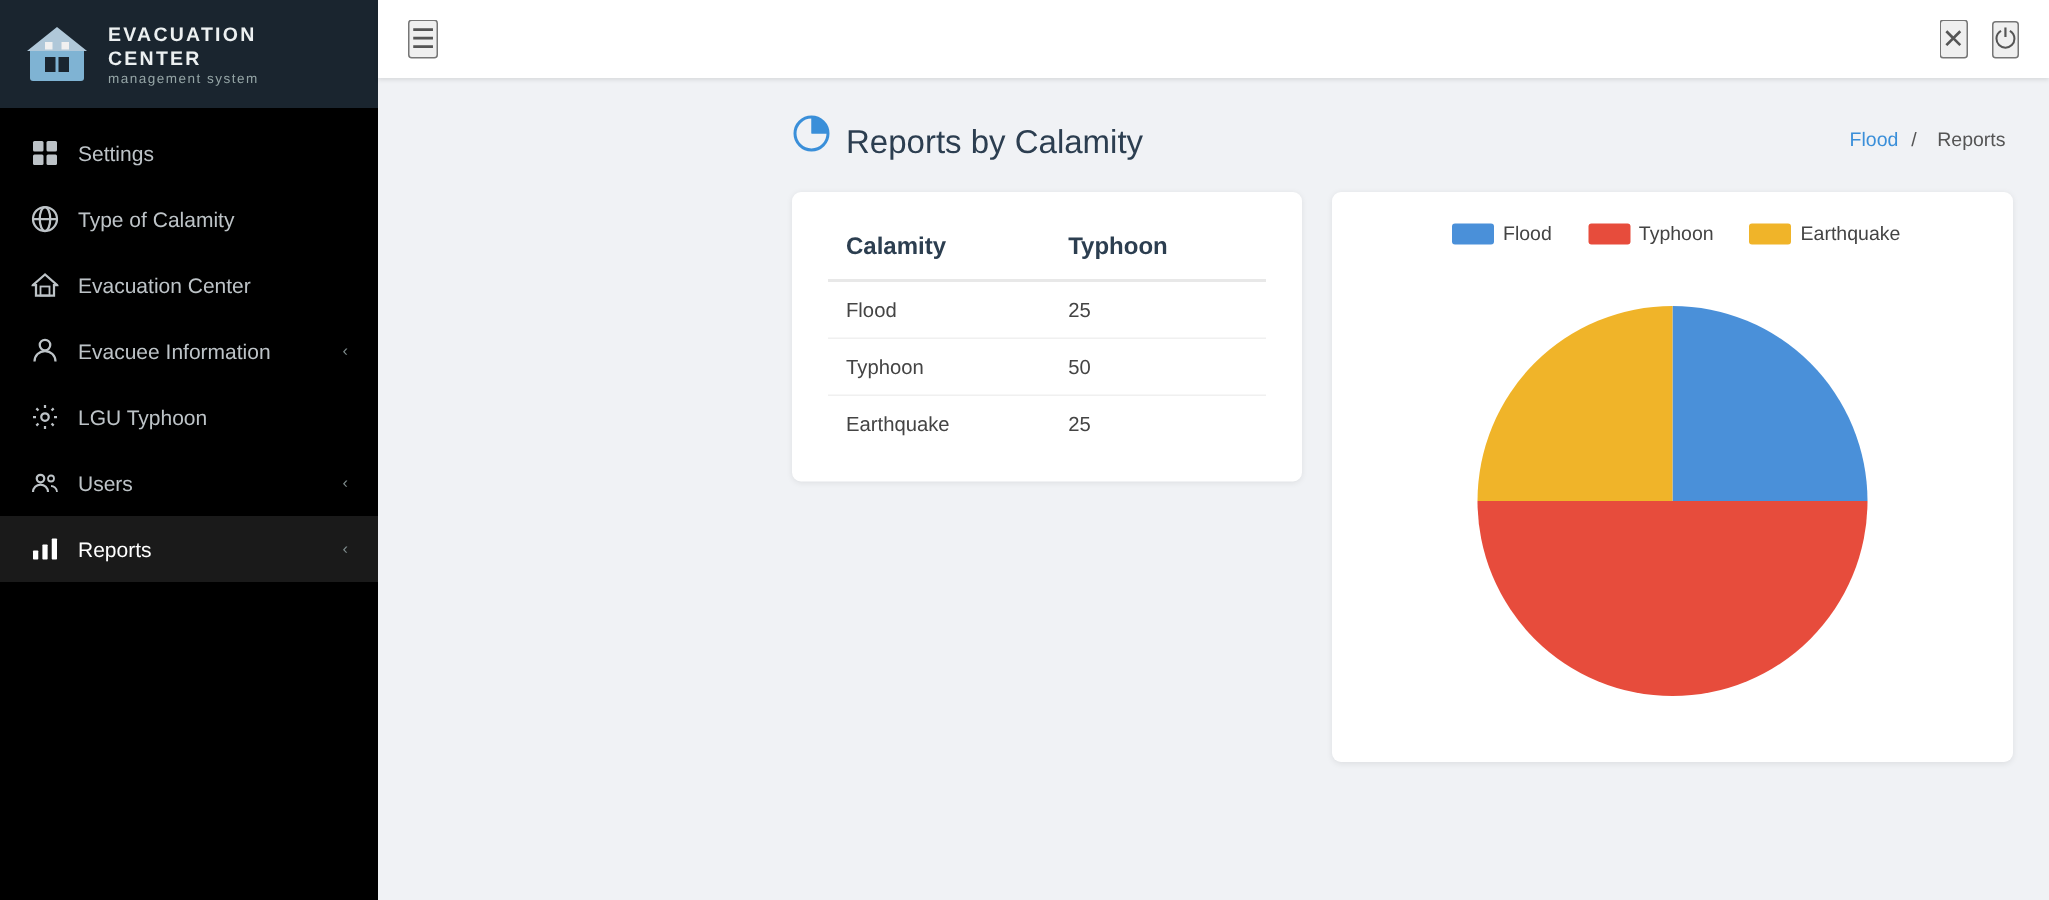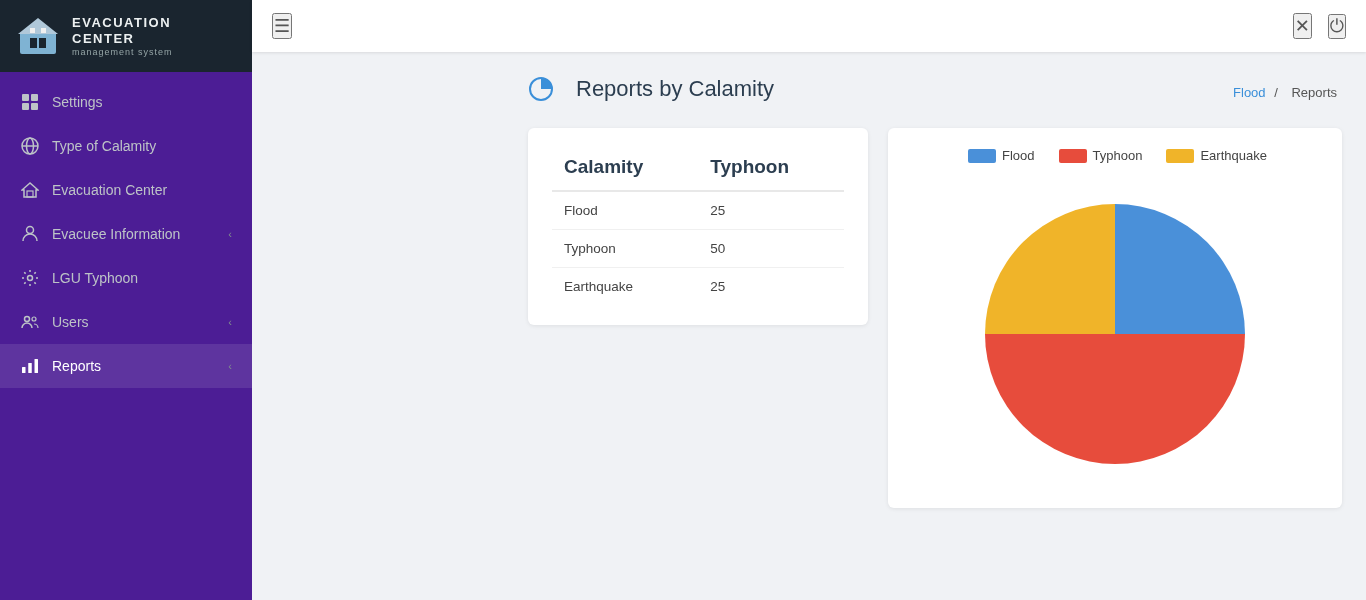--- a/index.html
+++ b/index.html
@@ -2,21 +2,21 @@
 <html><head>
   <meta charset="utf-8">
   <style>
     * { margin: 0; padding: 0; box-sizing: border-box; }
     body { font-family: 'Segoe UI', Arial, sans-serif; display: flex; height: 600px; width: 1366px; overflow: hidden; background: #f0f2f5; }
 
     
     .sidebar {
       width: 252px;
       min-width: 252px;
-      background: #4c1d95;
+      background: #000000;
       color: #fff;
       display: flex;
       flex-direction: column;
       height: 600px;
     }
     .sidebar-header {
       background: #1a252f;
       padding: 14px 16px;
       display: flex;
       align-items: center;
@@ -101,22 +101,22 @@
 
     
     .page-header {
       display: flex;
       align-items: center;
       justify-content: space-between;
       margin-bottom: 20px;
     }
     .page-title-row {
       display: flex;
-      align-items: flex-start;
-      gap: 22px;
+      align-items: flex-end;
+      gap: 10px;
     }
     .page-title-icon {
       color: #3a8fd9;
       font-size: 22px;
     }
     .page-title {
       font-size: 22px;
       font-weight: 500;
       color: #2c3e50;
     }
@@ -145,21 +145,21 @@
       width: 340px;
       min-width: 340px;
       box-shadow: 0 1px 4px rgba(0,0,0,0.08);
     }
     .data-table {
       width: 100%;
       border-collapse: collapse;
     }
     .data-table th {
       font-weight: 600;
-      font-size: 19px;
+      font-size: 16px;
       color: #2c3e50;
       padding: 8px 12px 12px 12px;
       text-align: left;
       border-bottom: 2px solid #e8e8e8;
     }
     .data-table td {
       padding: 11px 12px;
       font-size: 13.5px;
       color: #444;
       border-bottom: 1px solid #f0f0f0;

